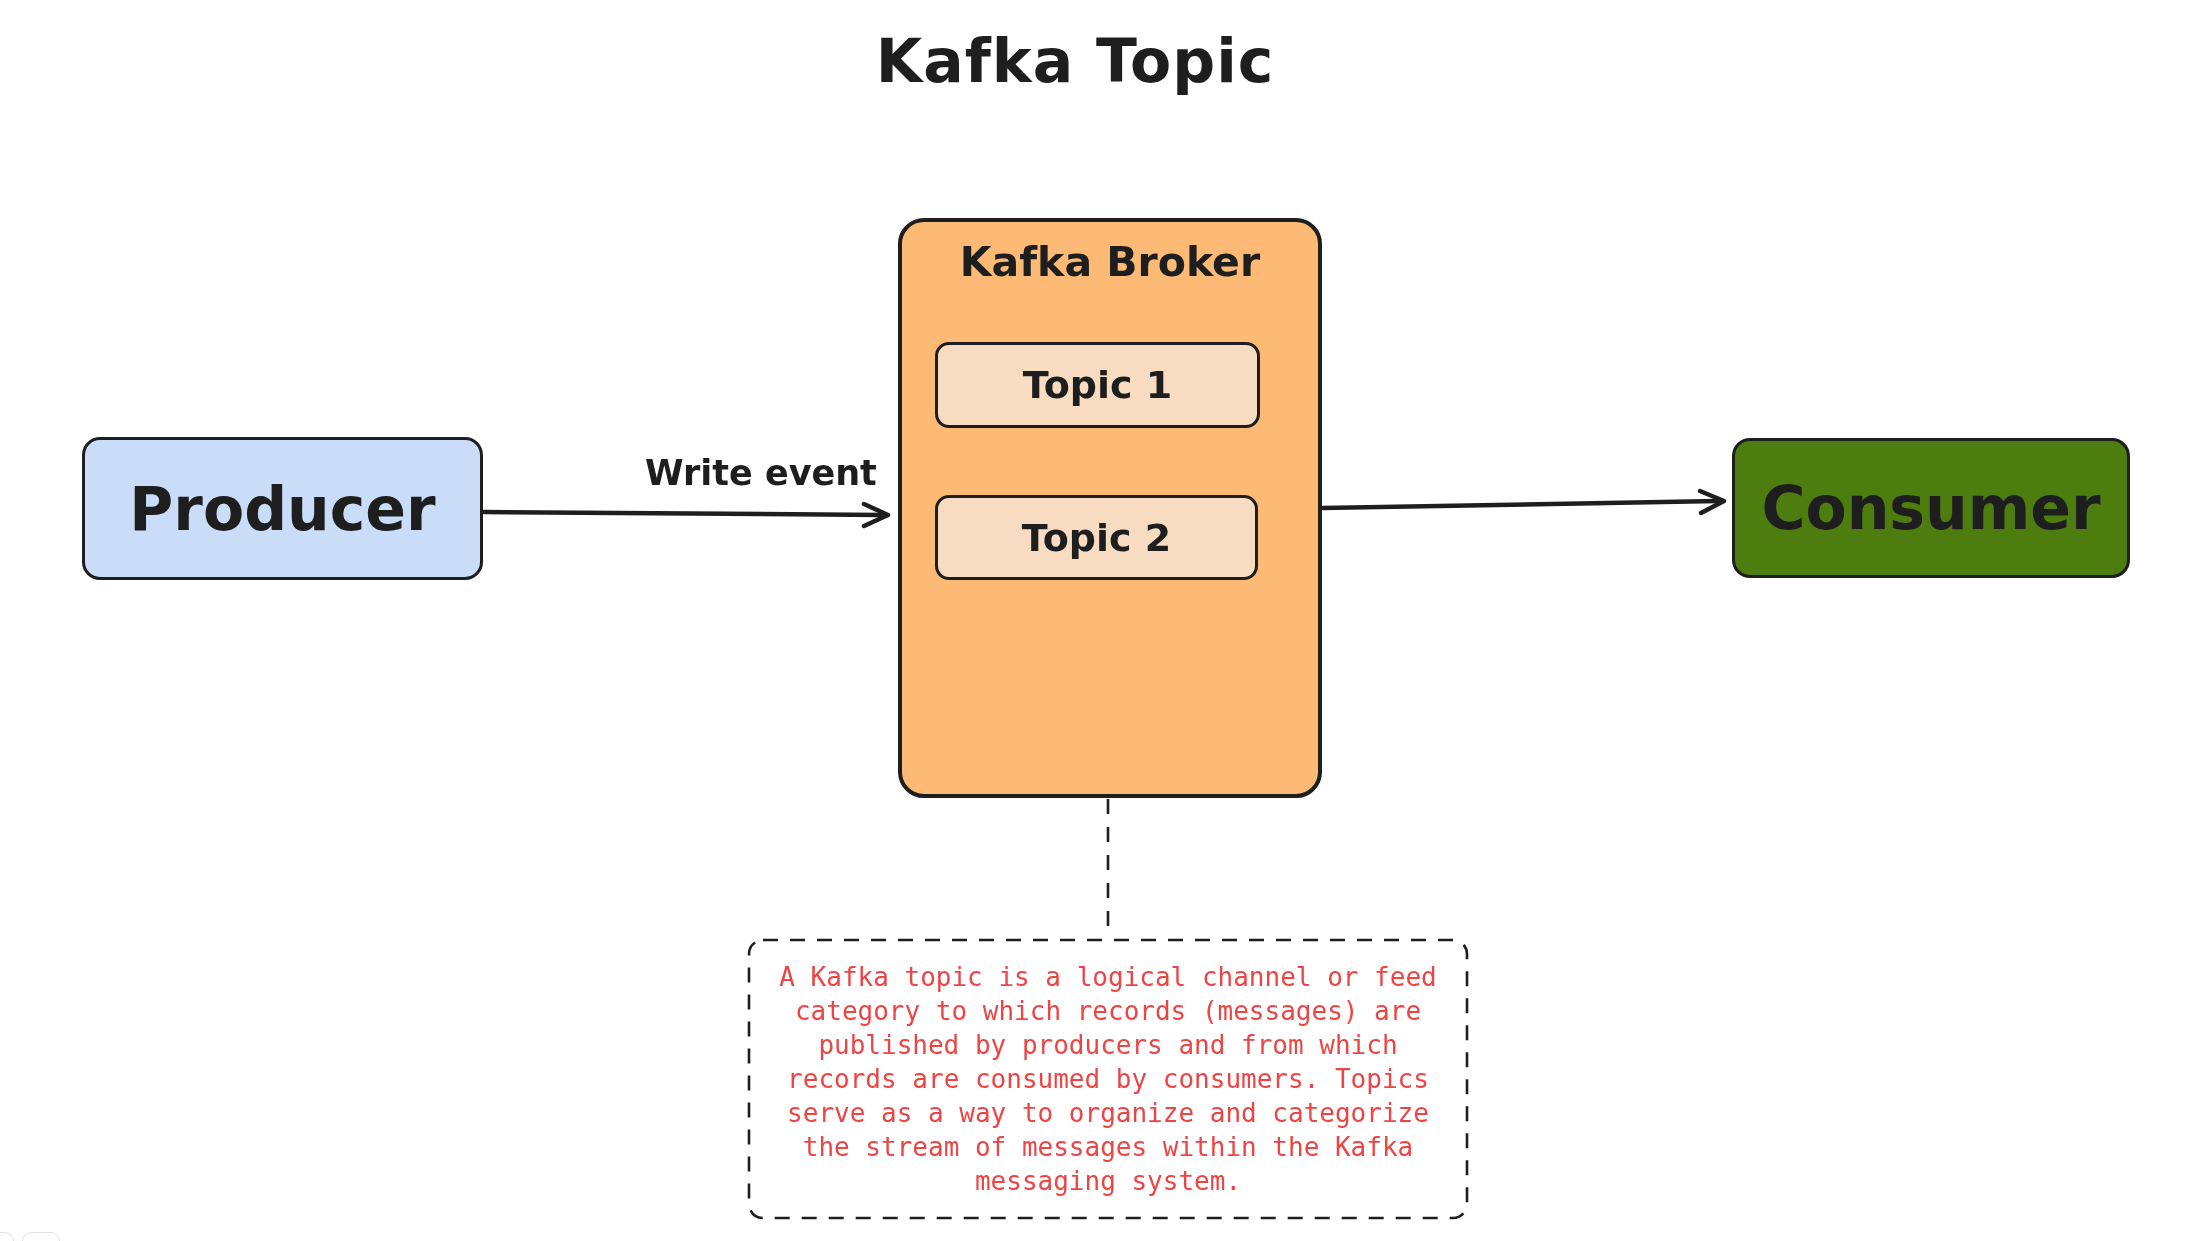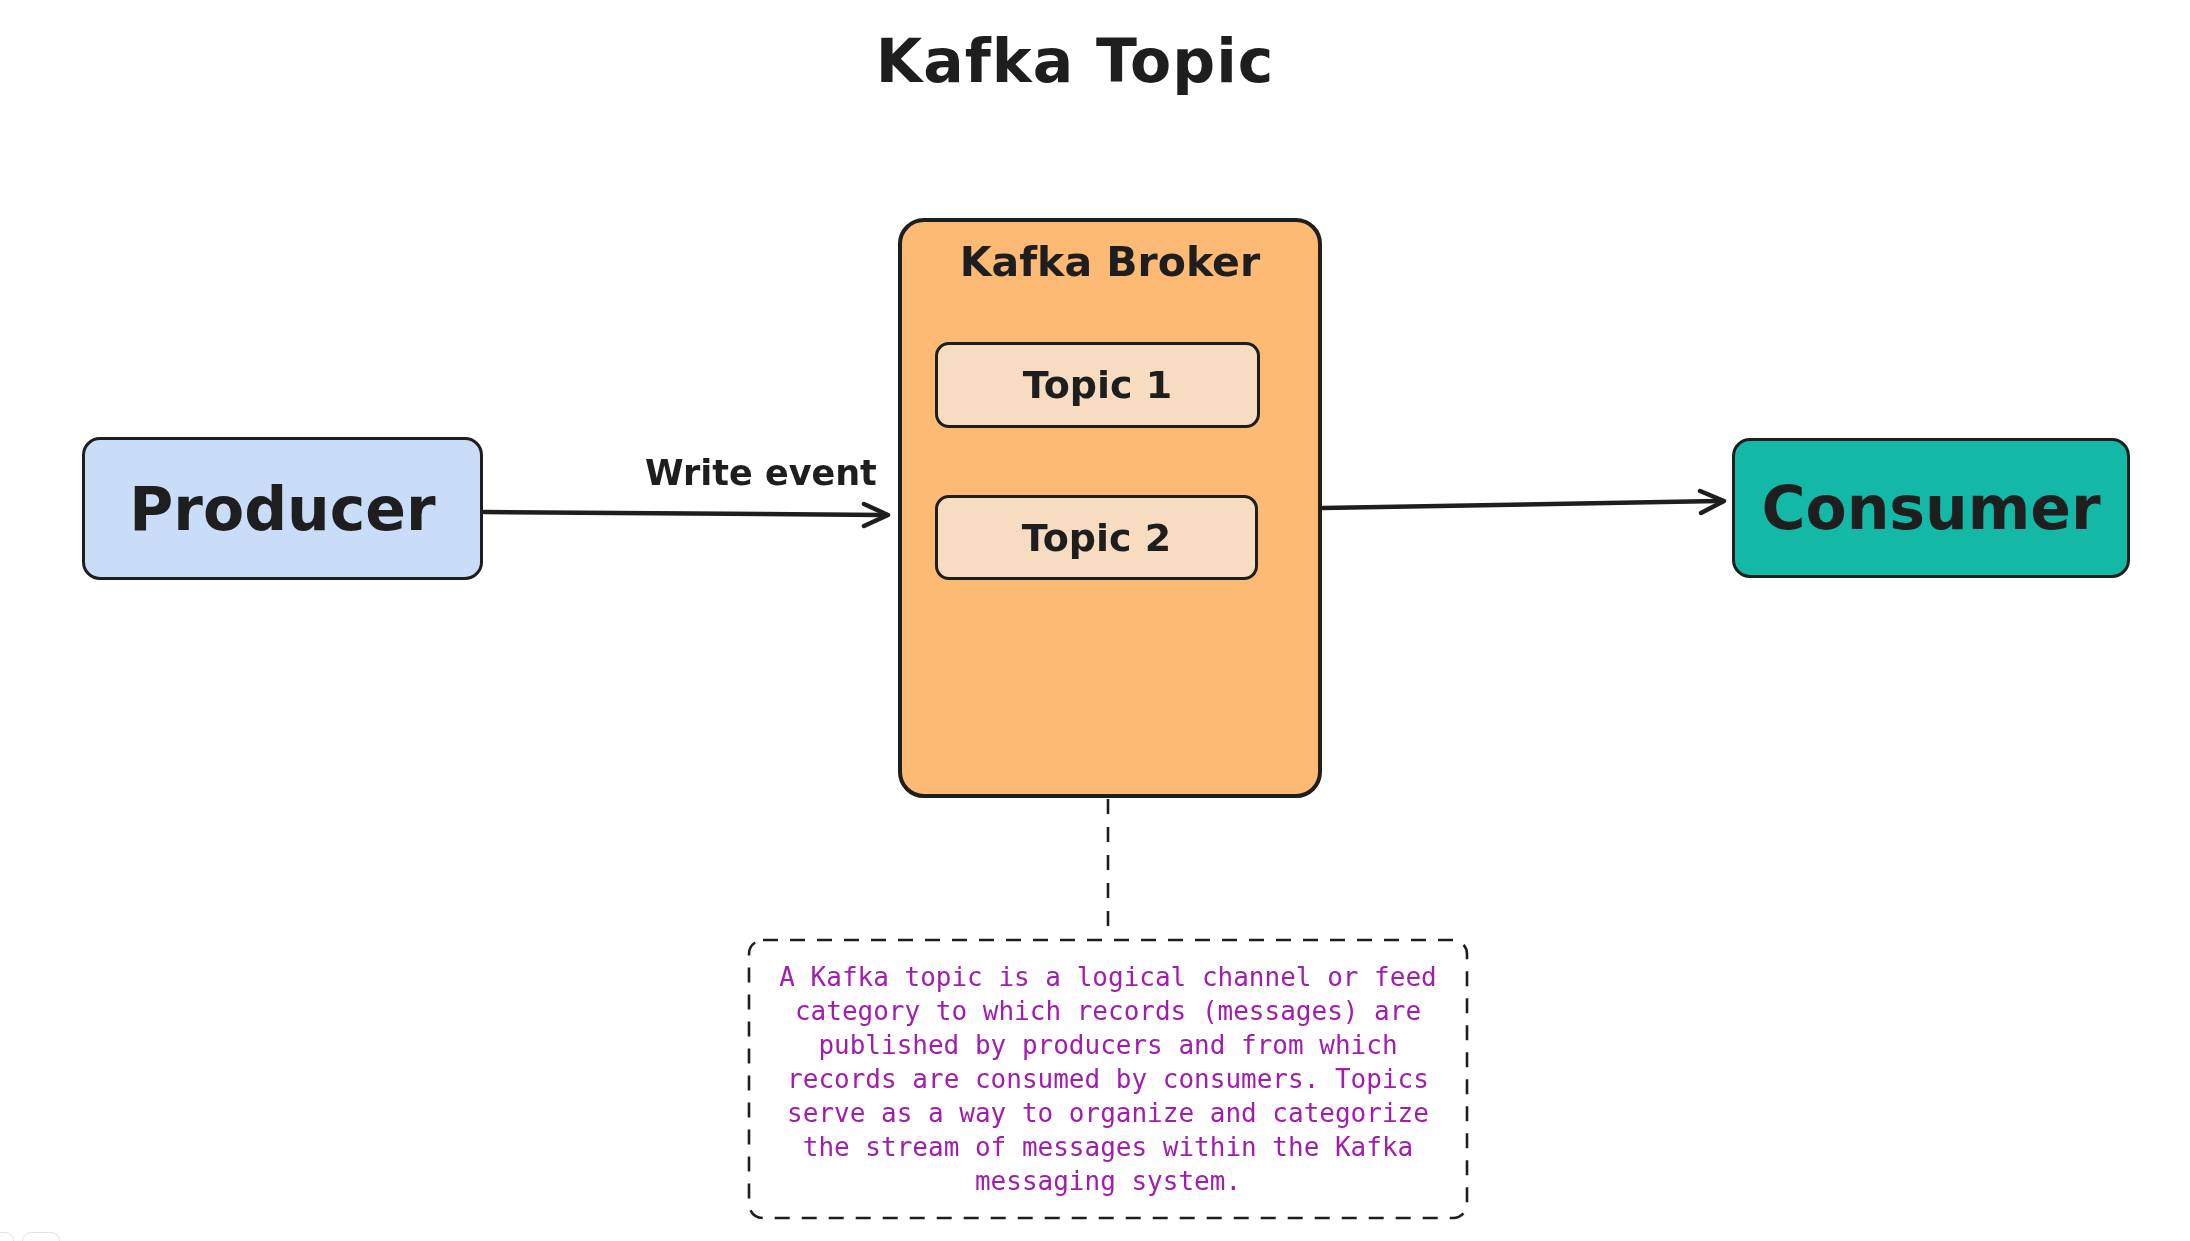--- a/index.html
+++ b/index.html
@@ -51,21 +51,21 @@
     white-space: nowrap;
   }
   .producer-node {
     left: 82px; top: 427px;
     width: 401px; height: 143px;
     background: #c9dcf8;
   }
   .consumer-node {
     left: 1732px; top: 428px;
     width: 398px; height: 140px;
-    background: #14b8a6;
+    background: #4d7c0f;
   }
   .broker-node {
     position: absolute;
     left: 898px; top: 208px;
     width: 424px; height: 580px;
     background: #fdba74;
     border: 4px solid #1e1e1e;
     border-radius: 26px;
     box-sizing: border-box;
   }
@@ -110,21 +110,21 @@
     display: flex;
     align-items: center;
     justify-content: center;
   }
   .note-text {
     font-family: "DejaVu Sans Mono", "Liberation Mono", monospace;
     font-size: 26px;
     line-height: 34px;
     text-align: center;
     white-space: pre-line;
-    color: #a21caf;
+    color: #ef4444;
   }
   .corner-btn {
     position: absolute;
     width: 38px; height: 38px;
     background: #ffffff;
     border: 1px solid #e2e2e2;
     border-radius: 9px;
     display: flex;
     align-items: center;
     justify-content: center;

